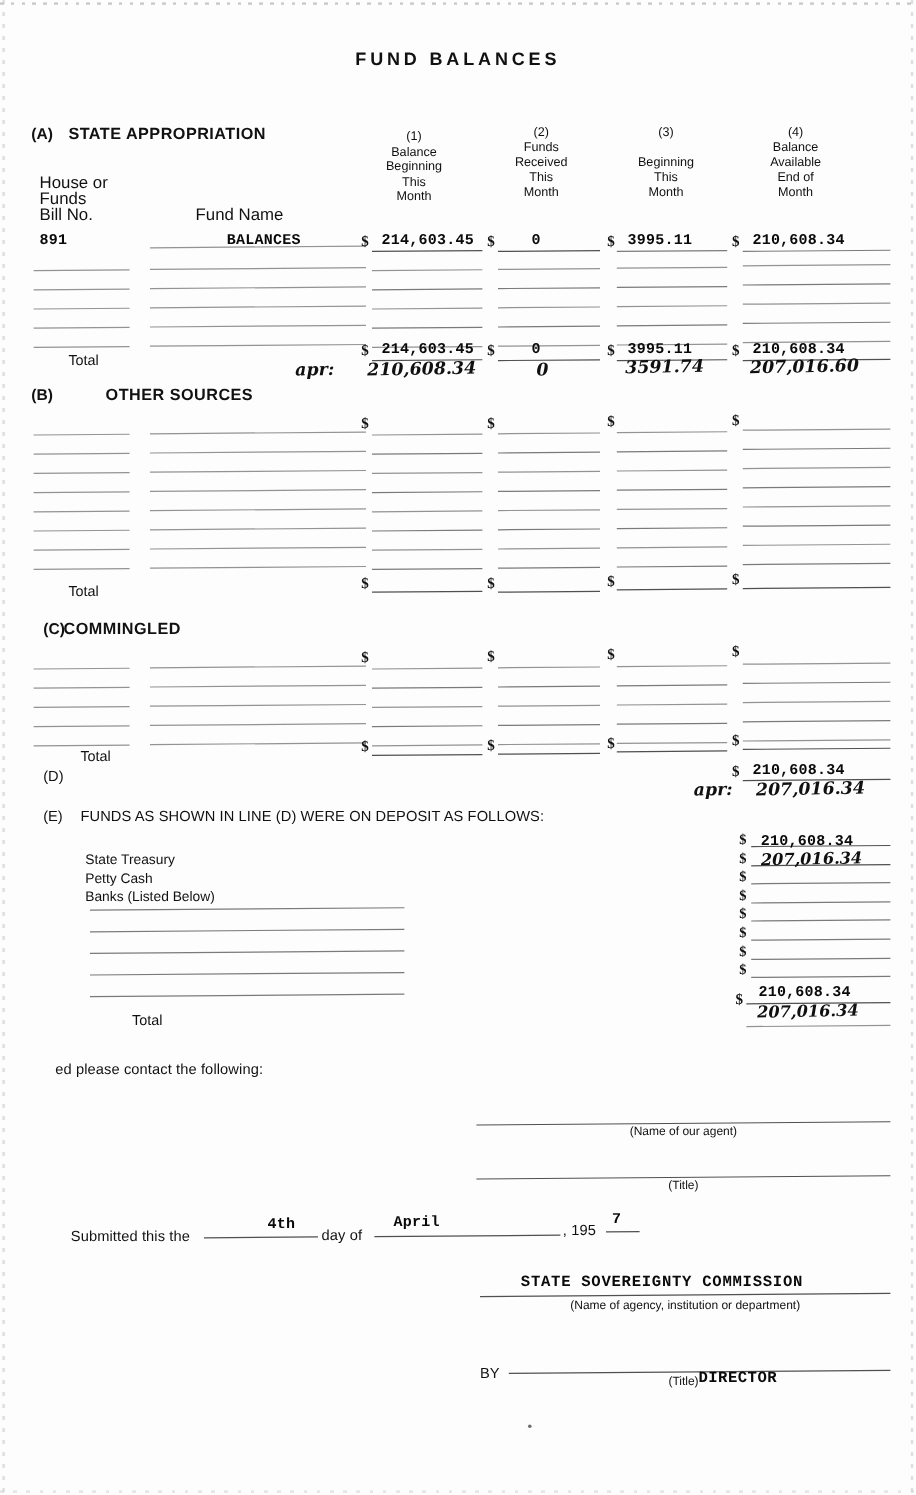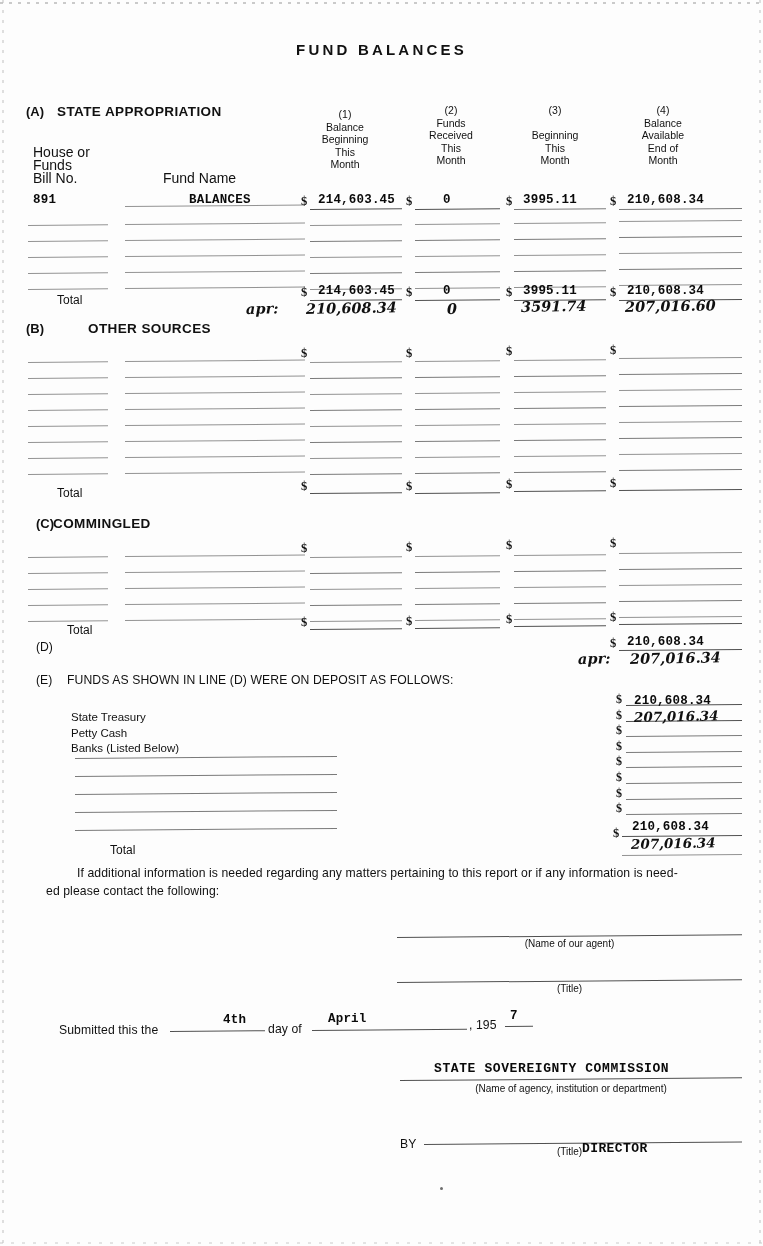--- a/index.html
+++ b/index.html
@@ -338,21 +338,20 @@
   <div class="abs typed" style="left:634px;top:694px;">210,608.34</div>
   <div class="abs hand sm" style="left:634px;top:709px;">207,016.34</div>
 
   <div class="abs total-lbl" style="left:110px;top:843px;">Total</div>
   <div class="dollar" style="left:613px;top:826px;">$</div>
   <div class="abs typed" style="left:632px;top:820px;">210,608.34</div>
   <div class="rule" style="left:622px;top:836px;width:120px;"></div>
   <div class="abs hand sm" style="left:631px;top:836px;">207,016.34</div>
   <div class="rule faint" style="left:622px;top:855px;width:120px;"></div>
 
-  <div class="abs body-txt" style="left:77px;top:866px;">If additional information is needed regarding any matters pertaining to this report or if any information is need-</div>
   <div class="abs body-txt" style="left:46px;top:884px;">ed please contact the following:</div>
 
   <div class="rule" style="left:397px;top:937px;width:345px;"></div>
   <div class="abs caption" style="left:397px;top:938px;width:345px;text-align:center;">(Name of our agent)</div>
 
   <div class="rule" style="left:397px;top:982px;width:345px;"></div>
   <div class="abs caption" style="left:397px;top:983px;width:345px;text-align:center;">(Title)</div>
 
   <div class="abs body-txt" style="left:59px;top:1023px;">Submitted this the</div>
   <div class="abs typed" style="left:223px;top:1013px;">4th</div>

